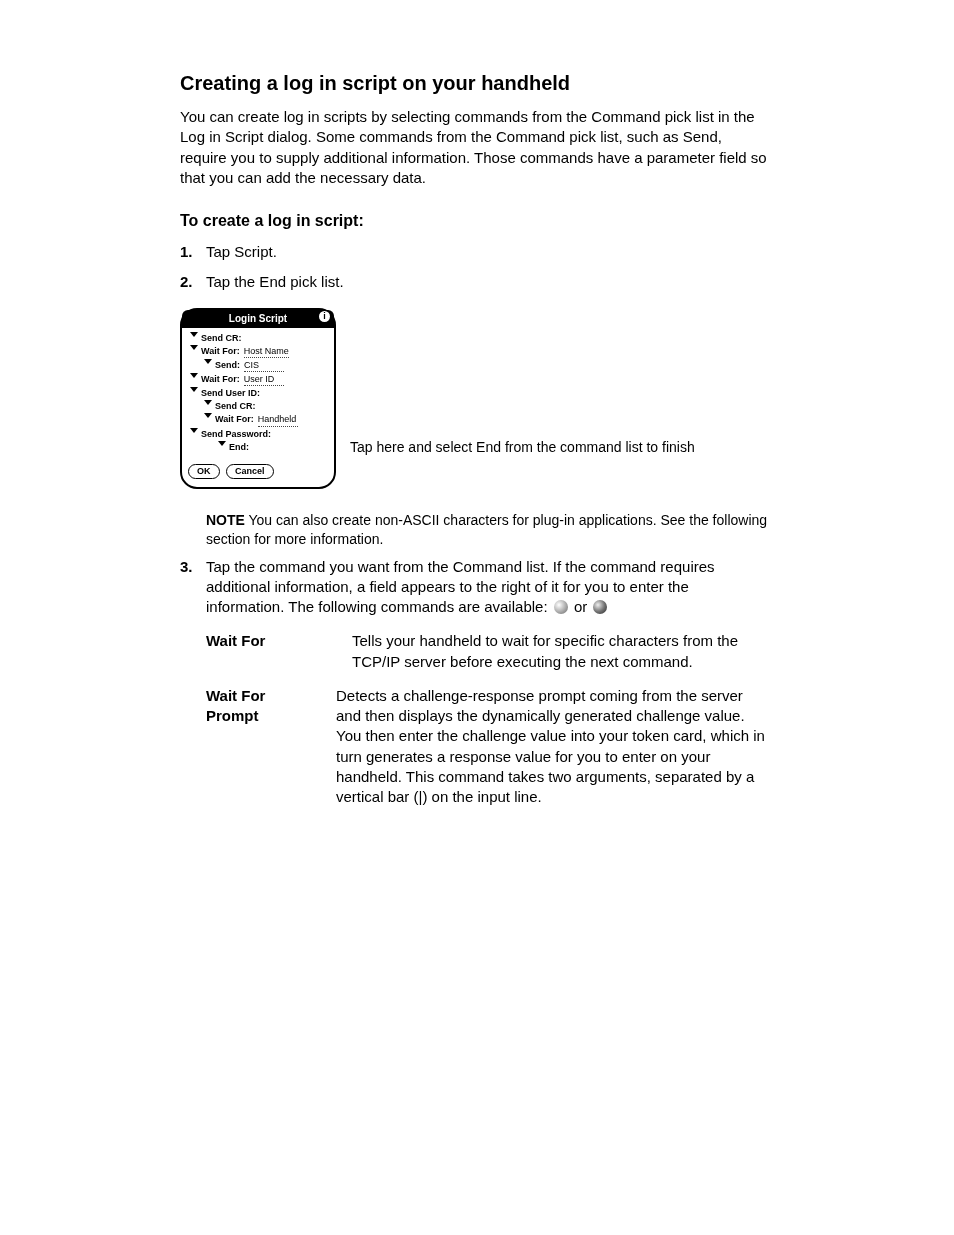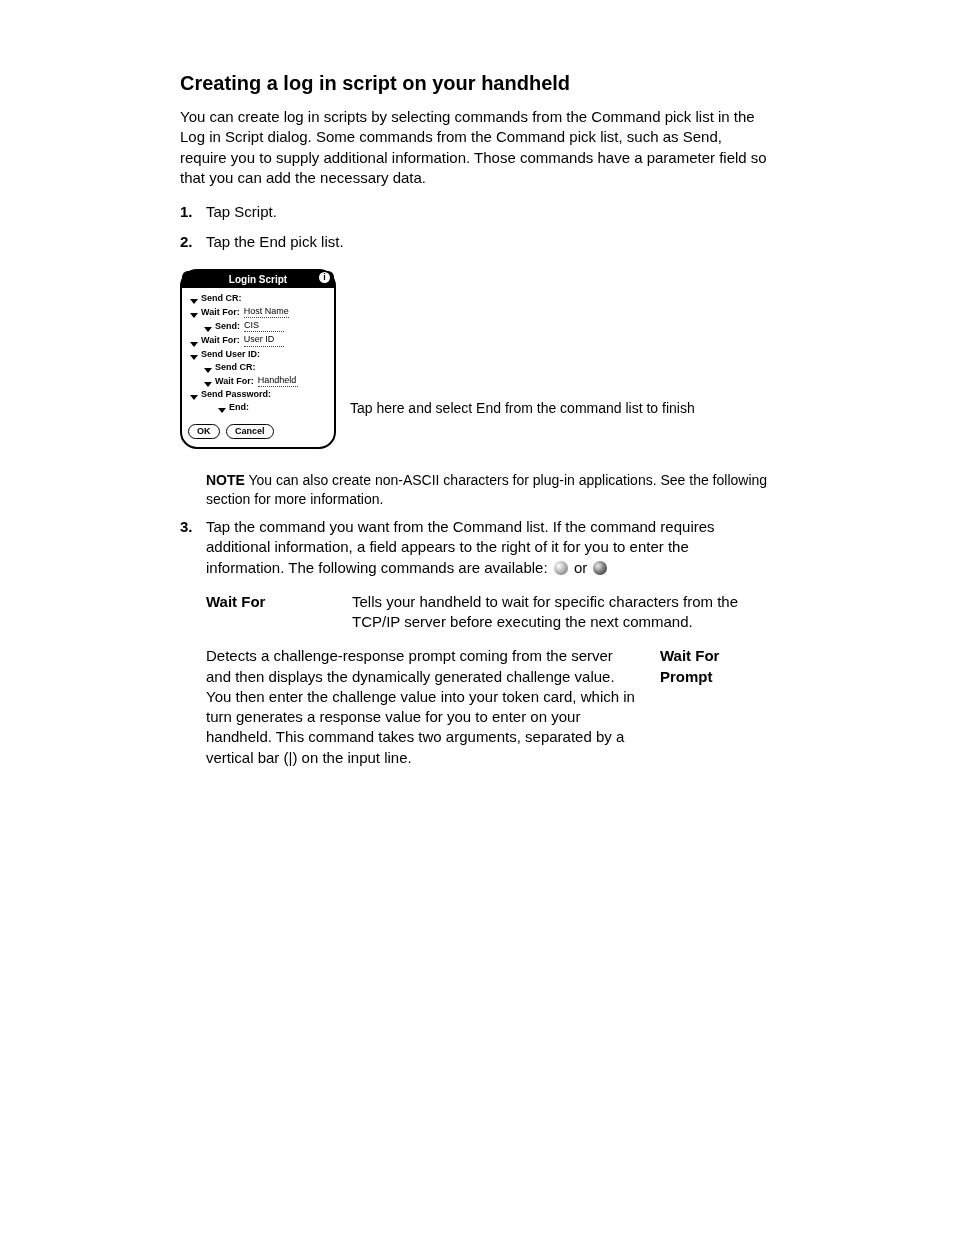--- a/index.html
+++ b/index.html
@@ -14,39 +14,40 @@
   .nav-icon{display:inline-block;width:14px;height:14px;border-radius:50%;background:radial-gradient(circle at 35% 35%,#fff,#aaa 55%,#666);vertical-align:-2px;margin:0 2px;}
   .nav-icon.dark{background:radial-gradient(circle at 35% 35%,#eee,#777 50%,#222);}
   .note{margin:6px 0 8px 26px;font-size:14px;}
   .figure-row{display:flex;align-items:flex-start;gap:14px;margin:16px 0 22px 0;}
   .caption{flex:1;font-size:14px;line-height:1.35;padding-top:130px;}
   
   .device{width:152px;border:2px solid #000;border-radius:17px;background:#fff;font-family:"Helvetica Neue",Arial,sans-serif;font-size:9px;position:relative;flex:0 0 auto;}
   .device-title{background:#000;color:#fff;text-align:center;font-weight:700;font-size:10px;padding:2px 14px;border-top-left-radius:6px;border-top-right-radius:6px;position:relative;}
   .info-i{position:absolute;right:4px;top:1px;width:11px;height:11px;border-radius:50%;background:#fff;color:#000;font-weight:700;font-size:9px;line-height:11px;text-align:center;}
   .rows{padding:4px 4px 0 4px;}
-  .row{display:flex;align-items:flex-end;margin:0 0 1px 0;white-space:nowrap;}
+  .row{display:flex;align-items:flex-start;margin:0 0 1px 0;white-space:nowrap;}
   .tri{width:0;height:0;border-left:4px solid transparent;border-right:4px solid transparent;border-top:5px solid #000;margin-right:3px;flex:0 0 auto;}
   .lbl{font-weight:700;}
   .val{border-bottom:1px dotted #444;margin-left:4px;min-width:40px;display:inline-block;}
   .i1{padding-left:4px;}
   .i2{padding-left:18px;}
   .i3{padding-left:32px;}
   .btns{padding:10px 6px 8px 6px;}
   .pbtn{display:inline-block;border:1px solid #000;border-radius:9px;padding:0 8px;font-size:9px;font-weight:600;line-height:13px;margin-right:4px;background:#fff;}
   .footer-rule{position:absolute;left:180px;width:590px;top:1088px;border-top:1px solid #000;}
   .footer{position:absolute;left:180px;width:590px;top:1098px;font-size:12px;display:flex;justify-content:space-between;text-decoration:underline;}
 </style>
 </head>
 <body>
 
 <div class="page">
   <div class="content">
     <h2>Creating a log in script on your handheld</h2>
     <p>You can create log in scripts by selecting commands from the Command pick list in the Log in Script dialog. Some commands from the Command pick list, such as Send, require you to supply additional information. Those commands have a parameter field so that you can add the necessary data.</p>
+    <div class="sub">To create a log in script:</div>
     <ol class="steps">
       <li>Tap Script.</li>
       <li>Tap the End pick list.</li>
     </ol>
 
     <div class="figure-row">
       <div class="device">
         <div class="device-title">
           <span>Login Script</span>
           <span class="info-i">i</span>
@@ -119,22 +120,22 @@
         <span>Tap the command you want from the Command list. If the command requires additional information, a field appears to the right of it for you to enter the information. The following commands are available:</span>
         <span class="nav-icon"></span><span> or </span><span class="nav-icon dark"></span>
       </li>
     </ol>
 
     <div style="display:flex;gap:36px;margin:4px 0 14px 26px;">
       <div style="flex:0 0 110px;font-weight:600;">Wait For</div>
       <div style="flex:1;">Tells your handheld to wait for specific characters from the TCP/IP server before executing the next command.</div>
     </div>
     <div style="display:flex;gap:20px;margin:0 0 14px 26px;">
+      <div style="flex:0 0 110px;font-weight:600;">Wait For Prompt</div>
       <div style="flex:1;">Detects a challenge-response prompt coming from the server and then displays the dynamically generated challenge value. You then enter the challenge value into your token card, which in turn generates a response value for you to enter on your handheld. This command takes two arguments, separated by a vertical bar (|) on the input line.</div>
-      <div style="flex:0 0 110px;font-weight:600;">Wait For Prompt</div>
     </div>
 
   </div>
 
   <div class="footer-rule"></div>
   <div class="footer">
     <span>Chapter 20 Setting Preferences for Your Handheld</span>
     <span>383</span>
   </div>
 </div>

